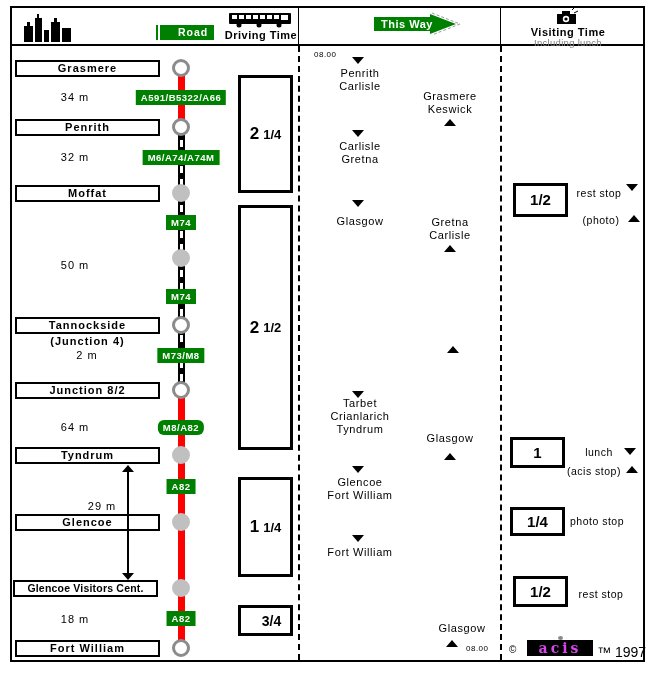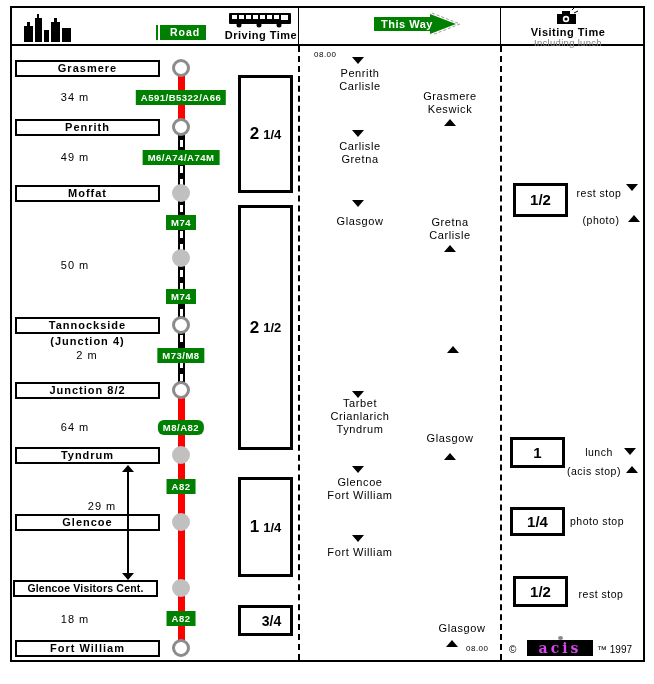--- a/index.html
+++ b/index.html
@@ -6,21 +6,21 @@
   #canvas{position:relative;width:654px;height:684px;background:#fff;
           font-family:"Liberation Sans",sans-serif;color:#000;overflow:hidden;}
   .abs{position:absolute;}
   .frame{border:2px solid #000;}
   .hline{background:#000;height:2px;}
   .vsolid{width:1px;background:#000;}
   .vdash{width:0;border-left:2px dashed #000;}
   .hdr-label{font-size:11px;font-weight:bold;text-align:center;letter-spacing:0.5px;}
   .hdr-sub{font-size:9.5px;color:#808080;text-align:center;letter-spacing:0.3px;}
   .road-sign{background:#008000;color:#fff;font-weight:bold;font-size:10.5px;
-             padding:1px 6px 2px 10px;letter-spacing:1px;}
+             padding:1px 6px 2px 18px;letter-spacing:1px;}
   .seg{width:7px;}
   .seg-road{background:#ff0000;}
   .seg-mw{background:#000;}
   .seg-mw::after{content:"";position:absolute;left:2px;top:0;bottom:0;width:3px;
      background:repeating-linear-gradient(to bottom,#fff 0 7px,#000 7px 13px);}
   .stn{width:12px;height:12px;border-radius:50%;border:3px solid #8c8c8c;background:#fff;}
   .stn.filled{border-color:#c0c0c0;background:#c0c0c0;}
   .town-box{width:141px;border:2px solid #000;background:#fff;font-weight:bold;
             font-size:11px;line-height:13px;text-align:center;letter-spacing:1px;}
   .town-sub{font-weight:bold;font-size:11px;text-align:center;letter-spacing:1px;}
@@ -35,21 +35,21 @@
             border-top:7px solid #000;}
   .tri-up{width:0;height:0;border-left:6px solid transparent;border-right:6px solid transparent;
           border-bottom:7px solid #000;}
   .wp{font-size:11px;line-height:13px;text-align:center;letter-spacing:0.6px;white-space:pre-line;}
   .tiny-time{font-size:8px;letter-spacing:0.5px;}
   .vt-box{border:3px solid #000;font-weight:bold;font-size:15px;text-align:center;background:#fff;}
   .note{font-size:10.5px;letter-spacing:0.5px;text-align:center;white-space:nowrap;}
   .arrow-line{width:0;border-left:2px solid #000;}
   .brand-box{background:#000;color:#d946ef;font-family:"DejaVu Serif",serif;font-weight:bold;
              font-size:14px;text-align:center;letter-spacing:3px;line-height:16px;}
-  .foot-txt{font-size:10px;}
+  .foot-txt{font-size:14px;}
 </style>
 </head>
 <body>
 
 <div id="canvas">
 
   <div class="abs frame" style="left:10px;top:6px;width:631px;height:652px;"></div>
   <div class="abs hline" style="left:10px;top:44px;width:635px;"></div>
   <div class="abs vsolid" style="left:298px;top:6px;height:38px;"></div>
   <div class="abs vsolid" style="left:500px;top:6px;height:38px;"></div>
@@ -130,21 +130,21 @@
   <div class="abs town-box" style="left:15px;top:317px;">Tannockside</div>
   <div class="abs town-box" style="left:15px;top:185px;">Moffat</div>
   <div class="abs town-sub" style="left:15px;top:335px;width:145px;">(Junction 4)</div>
   <div class="abs town-box" style="left:15px;top:382px;">Junction 8/2</div>
   <div class="abs town-box" style="left:15px;top:447px;">Tyndrum</div>
   <div class="abs town-box" style="left:15px;top:514px;">Glencoe</div>
   <div class="abs town-box" style="left:13px;top:580px;font-size:10.5px;letter-spacing:0.2px;">Glencoe Visitors Cent.</div>
   <div class="abs town-box" style="left:15px;top:640px;">Fort William</div>
 
   <div class="abs dist" style="left:30px;top:91px;width:90px;">34 m</div>
-  <div class="abs dist" style="left:30px;top:151px;width:90px;">49 m</div>
+  <div class="abs dist" style="left:30px;top:151px;width:90px;">32 m</div>
   <div class="abs dist" style="left:30px;top:259px;width:90px;">50 m</div>
   <div class="abs dist" style="left:42px;top:349px;width:90px;">2 m</div>
   <div class="abs dist" style="left:30px;top:421px;width:90px;">64 m</div>
   <div class="abs dist" style="left:80px;top:500px;width:44px;">29 m</div>
   <div class="abs dist" style="left:30px;top:613px;width:90px;">18 m</div>
 
   <div class="abs arrow-line" style="left:127px;top:471px;height:104px;"></div>
   <div class="abs tri-up" style="left:122px;top:465px;"></div>
   <div class="abs tri-down" style="left:122px;top:573px;"></div>
 

